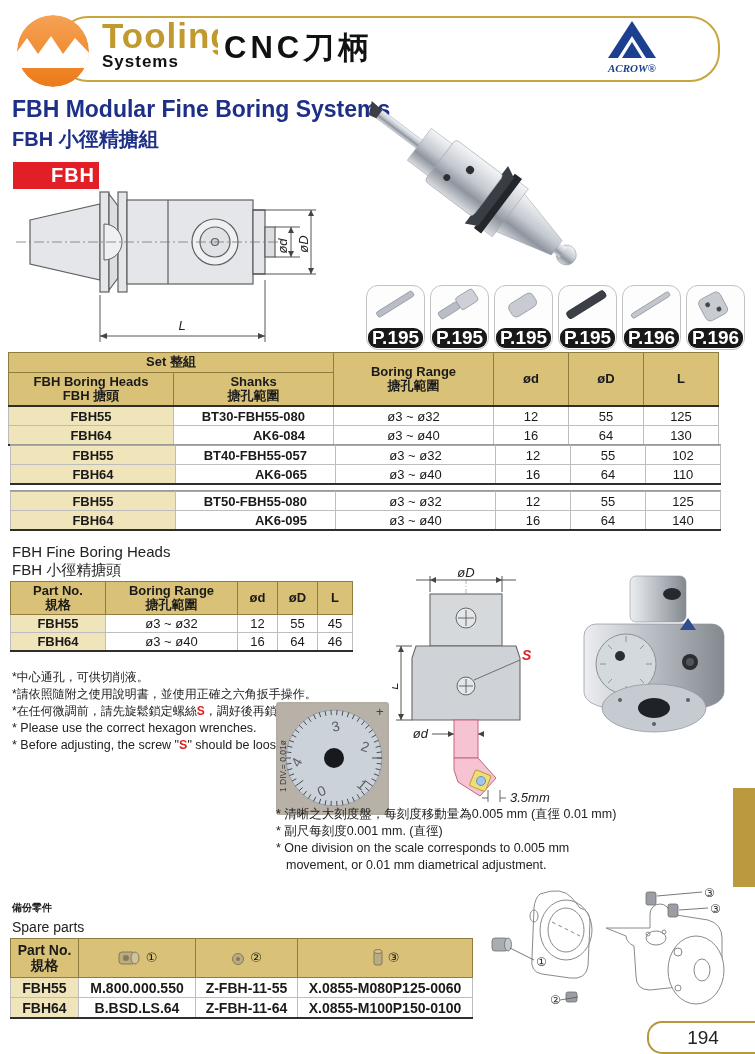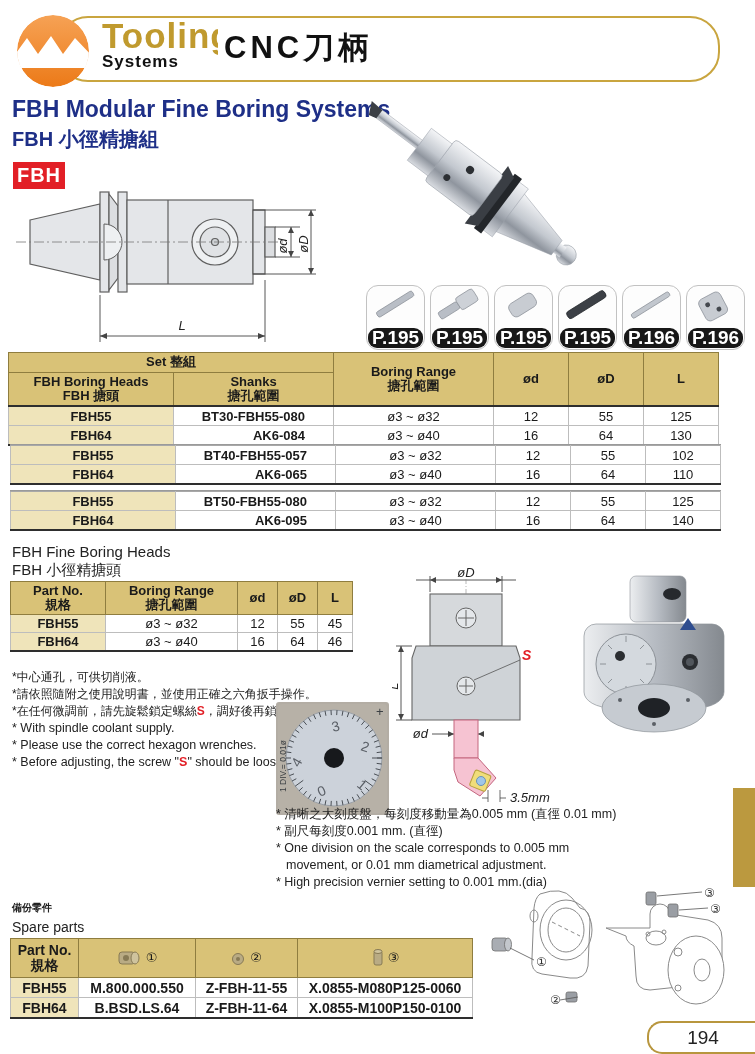--- a/index.html
+++ b/index.html
@@ -12,21 +12,21 @@
   .brand-text{position:absolute;left:96px;top:18px;background:#fff;padding:0 6px;line-height:1;}
   .tooling{font-size:35px;font-weight:bold;color:#c09a2e;letter-spacing:1px;}
   .systems{font-size:17px;font-weight:bold;color:#111;margin-top:0px;letter-spacing:1px;}
   .cnc{position:absolute;left:218px;top:27px;font-size:31px;font-weight:bold;color:#111;letter-spacing:4px;background:#fff;padding:0 6px;}
   .acrow{position:absolute;left:596px;top:20px;width:72px;text-align:center;background:#fff;}
   .acrow-label{font-family:"Liberation Serif",serif;font-style:italic;font-weight:bold;color:#1c3f8f;font-size:11px;margin-top:-2px;}
 
   
   .title-en{position:absolute;left:12px;top:96px;font-size:23px;font-weight:bold;color:#1e2f87;}
   .title-zh{position:absolute;left:12px;top:126px;font-size:20px;font-weight:bold;color:#1e2f87;}
-  .fbh-badge{position:absolute;left:13px;top:162px;width:52px;height:27px;background:#e21f26;color:#fff;font-size:20px;font-weight:bold;display:flex;align-items:center;justify-content:center;letter-spacing:1px;}
+  .fbh-badge{position:absolute;left:13px;top:162px;width:52px;height:27px;background:#e21f26;color:#fff;font-size:20px;font-weight:bold;display:flex;align-items:center;justify-content:center;letter-spacing:1px;padding-left:34px;}
 
   
   .tech-drawing{position:absolute;left:8px;top:180px;}
   .main-photo{position:absolute;left:330px;top:90px;}
   .thumbs{position:absolute;left:366px;top:285px;display:flex;gap:5px;}
   .thumb{position:relative;width:57px;height:63px;border:1px solid #c2c2c2;border-radius:12px;background:#fdfdfd;}
   .thumb-label{position:absolute;left:1px;bottom:1px;right:1px;height:20px;background:#181818;border-radius:9px;color:#fff;font-size:19px;font-weight:bold;display:flex;align-items:center;justify-content:center;}
 
   
   table{border-collapse:collapse;table-layout:fixed;}
@@ -103,20 +103,28 @@
     </svg>
   </span>
 
   <div class="brand-text">
     <div class="tooling">Tooling</div>
     <div class="systems">Systems</div>
   </div>
 
   <div class="cnc">CNC刀柄</div>
 
+  <div class="acrow">
+    <svg width="56" height="40" viewBox="0 0 56 40">
+      <polygon points="28,1 52,38 4,38" fill="#1c3f8f"></polygon>
+      <polygon points="28,16 42,38 14,38" fill="#fff"></polygon>
+      <polygon points="28,22 38,38 18,38" fill="#1c3f8f"></polygon>
+    </svg>
+    <div class="acrow-label">ACROW®</div>
+  </div>
 
   <div class="title-en">FBH Modular Fine Boring Systems</div>
   <div class="title-zh">FBH 小徑精搪組</div>
   <div class="fbh-badge">FBH</div>
 
   <div class="tech-drawing">
     <svg width="315" height="178" viewBox="0 0 315 178">
       <g stroke="#5f5f5f" stroke-width="1.2" fill="#e4e6e9">
         <polygon points="22,40 92,24 92,100 22,84"></polygon>
         <rect x="92" y="12" width="9" height="100"></rect>
@@ -371,21 +379,20 @@
         <td>46</td>
       </tr>
     </tbody>
       </table>
   </div>
 
   <div class="notes">
     <div>*中心通孔，可供切削液。</div>
     <div>*請依照隨附之使用說明書，並使用正確之六角扳手操作。</div>
     <div><span>*在任何微調前，請先旋鬆鎖定螺絲</span><span class="red-s">S</span><span>，調好後再鎖緊之。</span></div>
-    <div class="en">* With spindle coolant supply.</div>
     <div class="en">* Please use the correct hexagon wrenches.</div>
     <div class="en"><span>* Before adjusting, the screw "</span><span class="red-s">S</span><span>" should be loosened.</span></div>
   </div>
 
   <div class="head-diagram">
     <svg width="180" height="238" viewBox="0 0 180 238">
 
       <g stroke="#444" stroke-width="0.9" fill="none">
         <line x1="38" y1="8" x2="38" y2="24"></line>
           <line x1="110" y1="8" x2="110" y2="24"></line>
@@ -548,21 +555,20 @@
     </svg>
   </div>
 
   <div class="gold-bar"></div>
 
   <div class="dial-notes">
     <div>* 清晰之大刻度盤，每刻度移動量為0.005 mm (直徑 0.01 mm)</div>
     <div>* 副尺每刻度0.001 mm. (直徑)</div>
     <div>* One division on the scale corresponds to 0.005 mm</div>
     <div class="indent">movement, or 0.01 mm diametrical adjustment.</div>
-    <div>* High precision vernier setting to 0.001 mm.(dia)</div>
   </div>
 
   <div class="spare-title-zh">備份零件</div>
   <div class="spare-title-en">Spare parts</div>
 
   <div class="spare-pos">
     <table class="spare">
       <colgroup>
           <col style="width:68px">
           <col style="width:117px">

